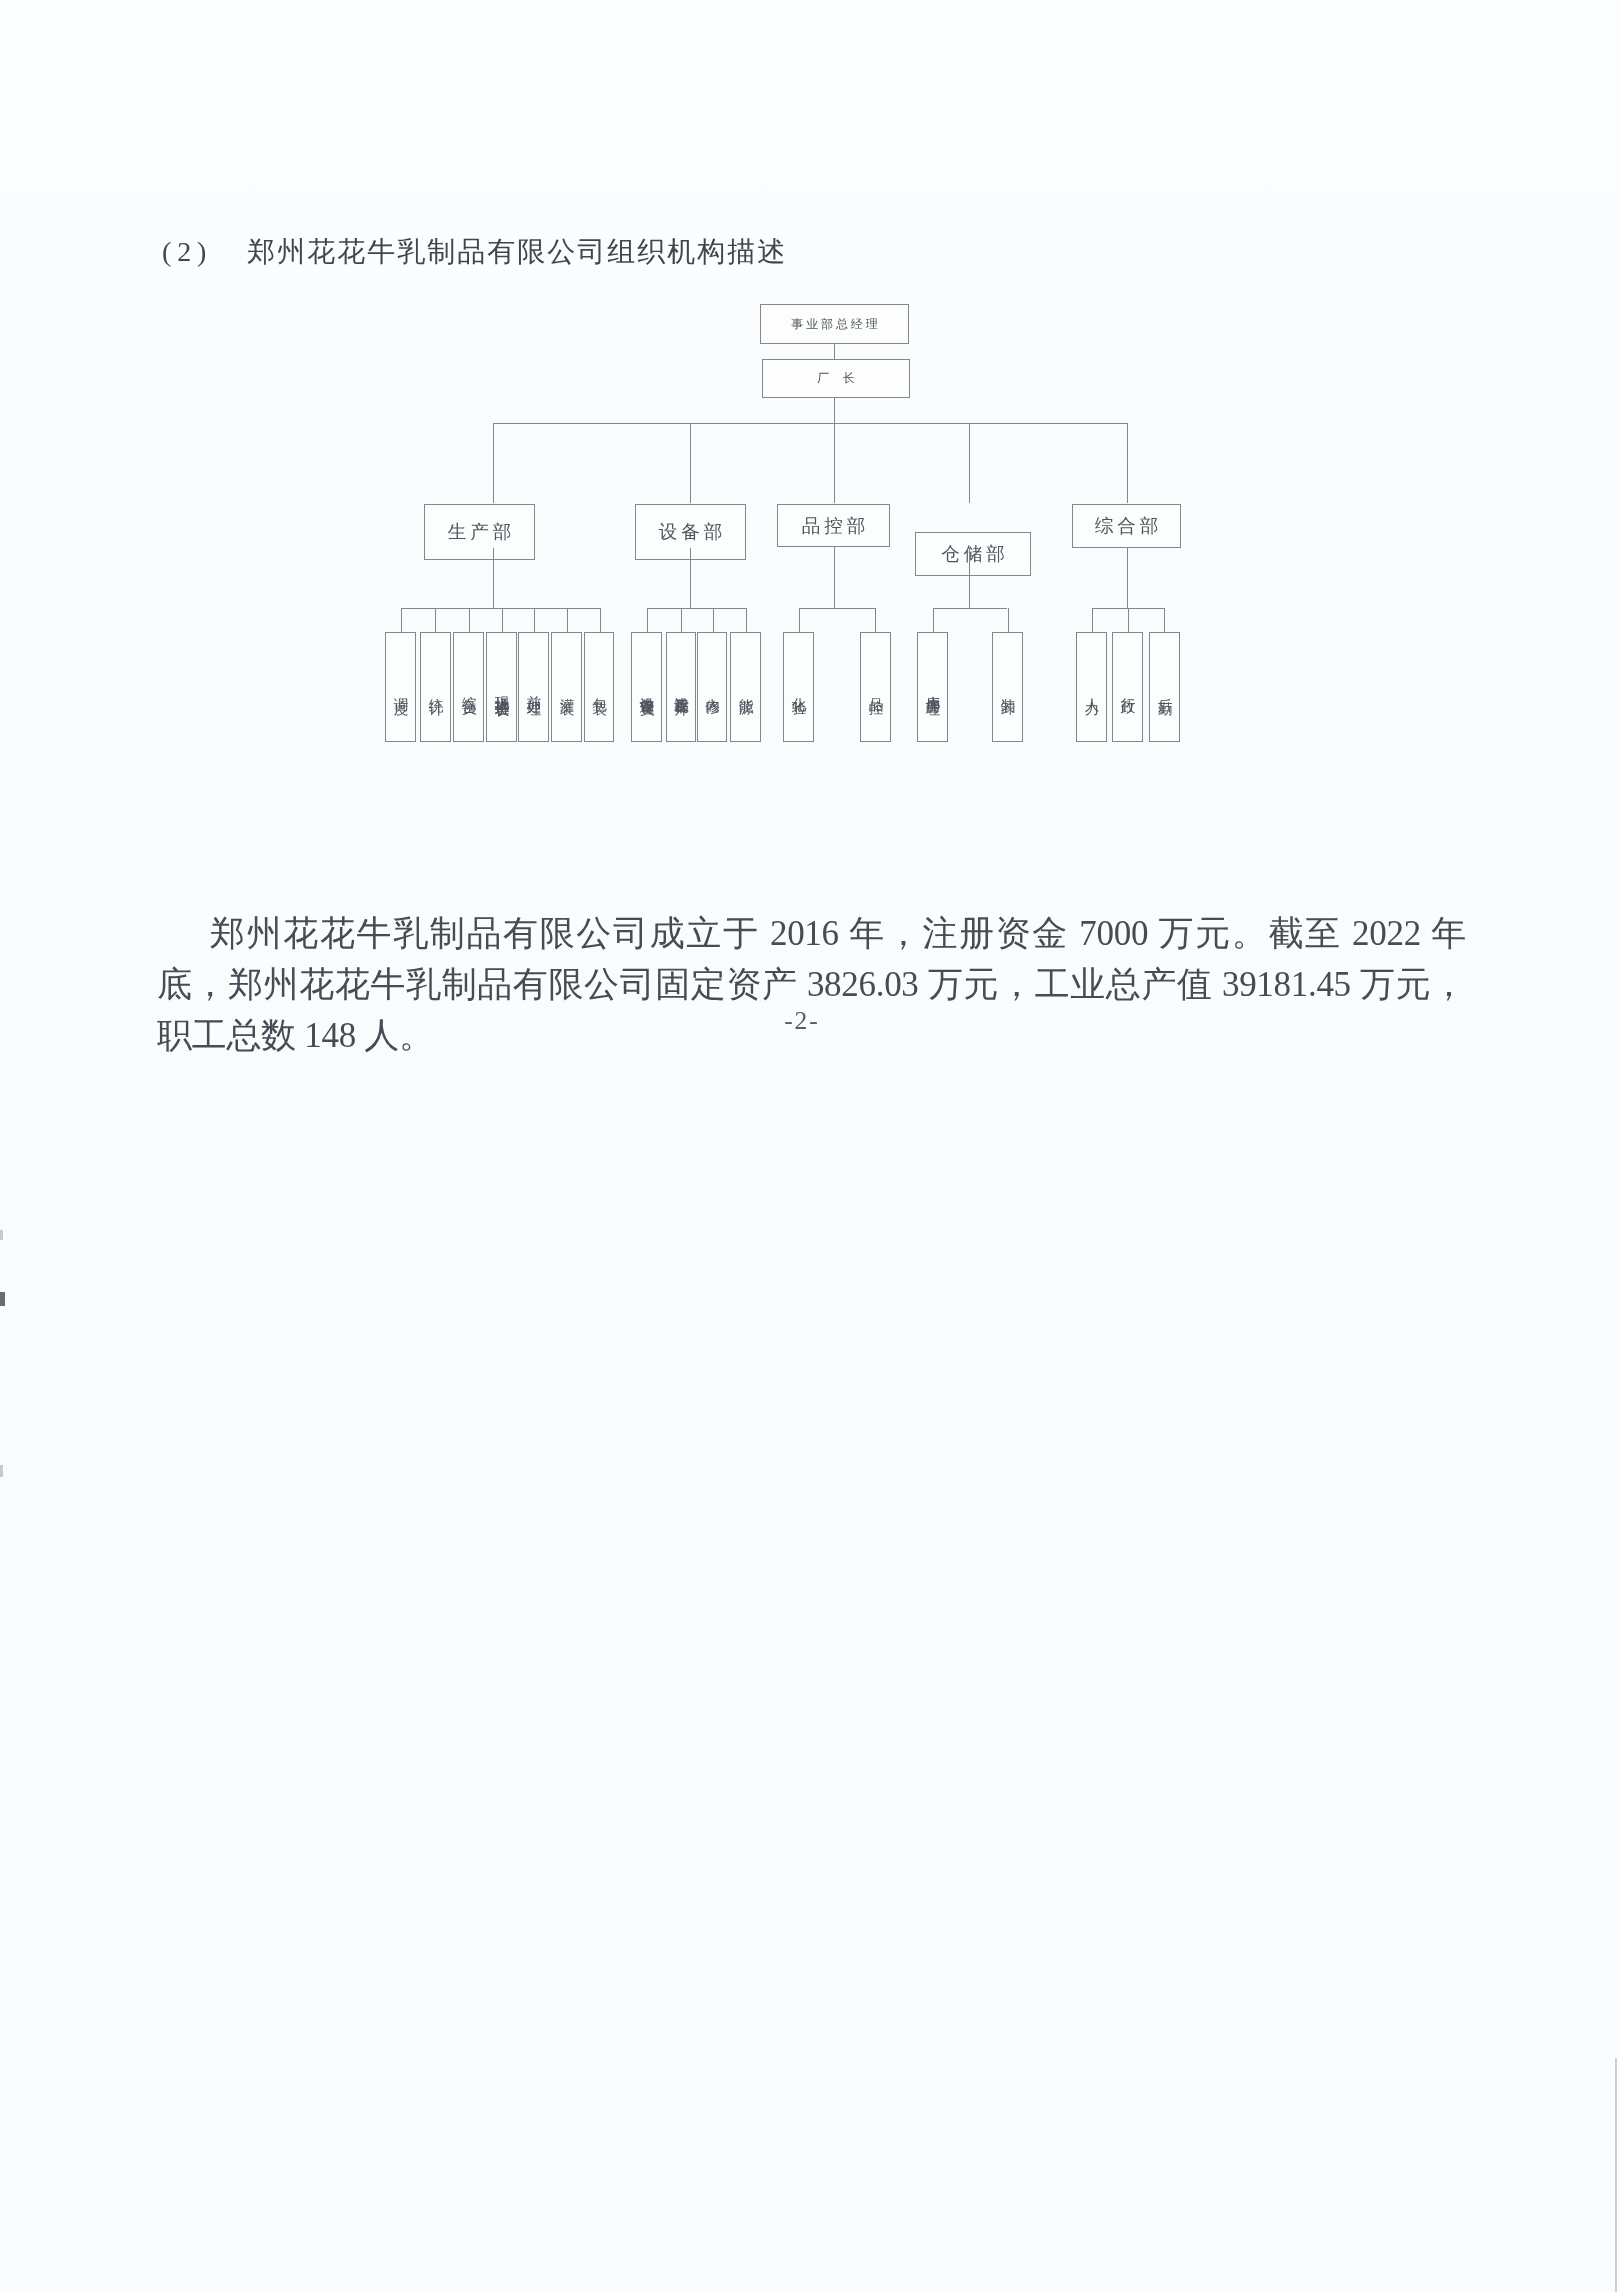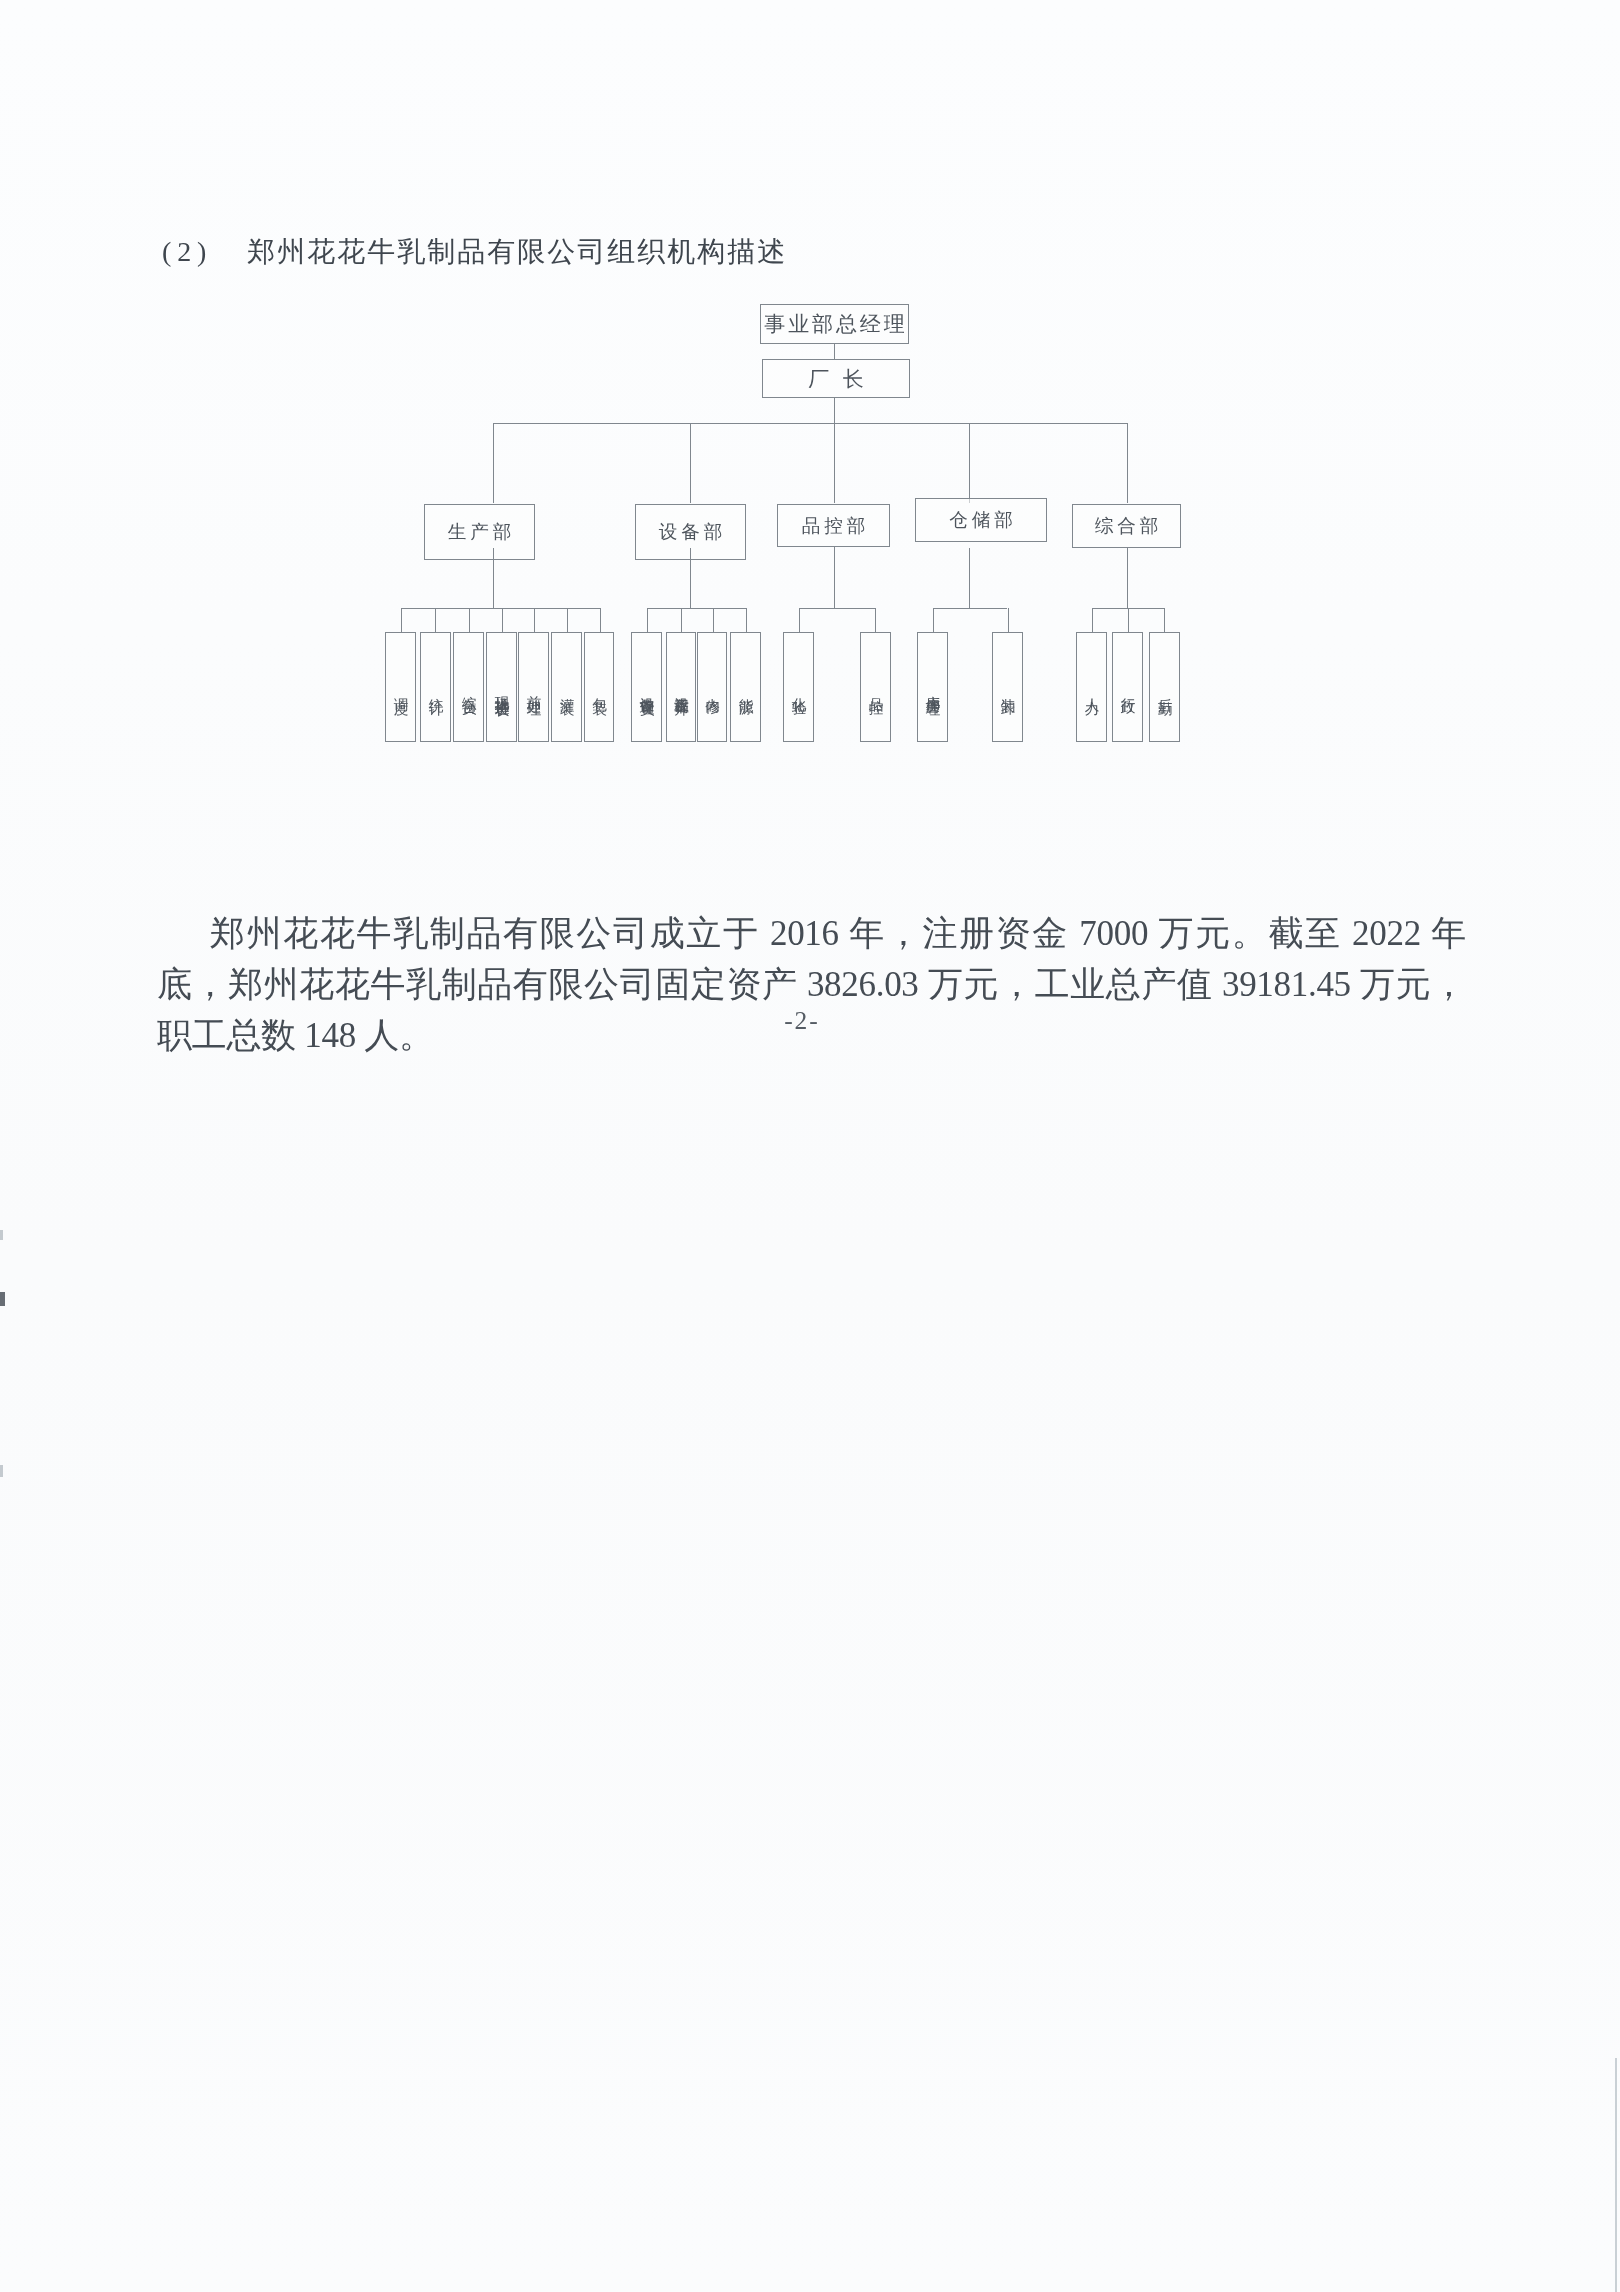--- a/index.html
+++ b/index.html
@@ -32,21 +32,21 @@
     text-align:center;font-size:25.5px;letter-spacing:2px;color:#555c64;
   }
   
   .obox{
     position:absolute;box-sizing:border-box;
     border:1px solid #80878e;
     background:rgba(253,253,254,.6);
     display:flex;align-items:center;justify-content:center;
     color:#4d545c;
   }
-  .obox.h1{font-size:21px;letter-spacing:2.9px;padding-left:2.9px;}
+  .obox.h1{font-size:12px;letter-spacing:2.9px;padding-left:2.9px;}
   .obox.dept{font-size:18.6px;letter-spacing:3.9px;padding-left:3.9px;}
   .obox.v{
     writing-mode:vertical-rl;text-orientation:upright;
     font-size:14.7px;letter-spacing:2.9px;padding-top:2.9px;
   }
   .cl{position:absolute;background:#80878e;}
   
   .edge-right{position:absolute;right:2.9px;top:2058px;width:2px;height:234px;background:#c9d0d5;}
   .edge-left-a{position:absolute;left:0;top:1230px;width:2.9px;height:9.8px;background:#c4cacf;}
   .edge-left-b{position:absolute;left:0;top:1292px;width:4.9px;height:13.7px;background:#676d74;}
@@ -71,21 +71,21 @@
     <div class="cl" style="left:493px;top:423px;width:635px;height:1px"></div>
     <div class="cl" style="left:493px;top:423px;width:1px;height:80px"></div>
     <div class="cl" style="left:690px;top:423px;width:1px;height:80px"></div>
     <div class="cl" style="left:834px;top:423px;width:1px;height:80px"></div>
     <div class="cl" style="left:969px;top:423px;width:1px;height:80px"></div>
     <div class="cl" style="left:1127px;top:423px;width:1px;height:80px"></div>
 
     <div class="obox dept" style="left:424px;top:504px;width:111px;height:56px">生产部</div>
     <div class="obox dept" style="left:635px;top:504px;width:111px;height:56px">设备部</div>
     <div class="obox dept" style="left:777px;top:504px;width:113px;height:43px">品控部</div>
-    <div class="obox dept" style="left:915px;top:498px;width:132px;height:44px">仓储部</div>
+    <div class="obox dept" style="left:915px;top:532px;width:116px;height:44px">仓储部</div>
     <div class="obox dept" style="left:1072px;top:504px;width:109px;height:44px">综合部</div>
 
     <div class="cl" style="left:493px;top:548px;width:1px;height:60px"></div>
     <div class="cl" style="left:401px;top:608px;width:200px;height:1px"></div>
     <div class="cl" style="left:401px;top:608px;width:1px;height:24.5px"></div>
     <div class="cl" style="left:435px;top:608px;width:1px;height:24.5px"></div>
     <div class="cl" style="left:469px;top:608px;width:1px;height:24.5px"></div>
     <div class="cl" style="left:502px;top:608px;width:1px;height:24.5px"></div>
     <div class="cl" style="left:534px;top:608px;width:1px;height:24.5px"></div>
     <div class="cl" style="left:567px;top:608px;width:1px;height:24.5px"></div>

